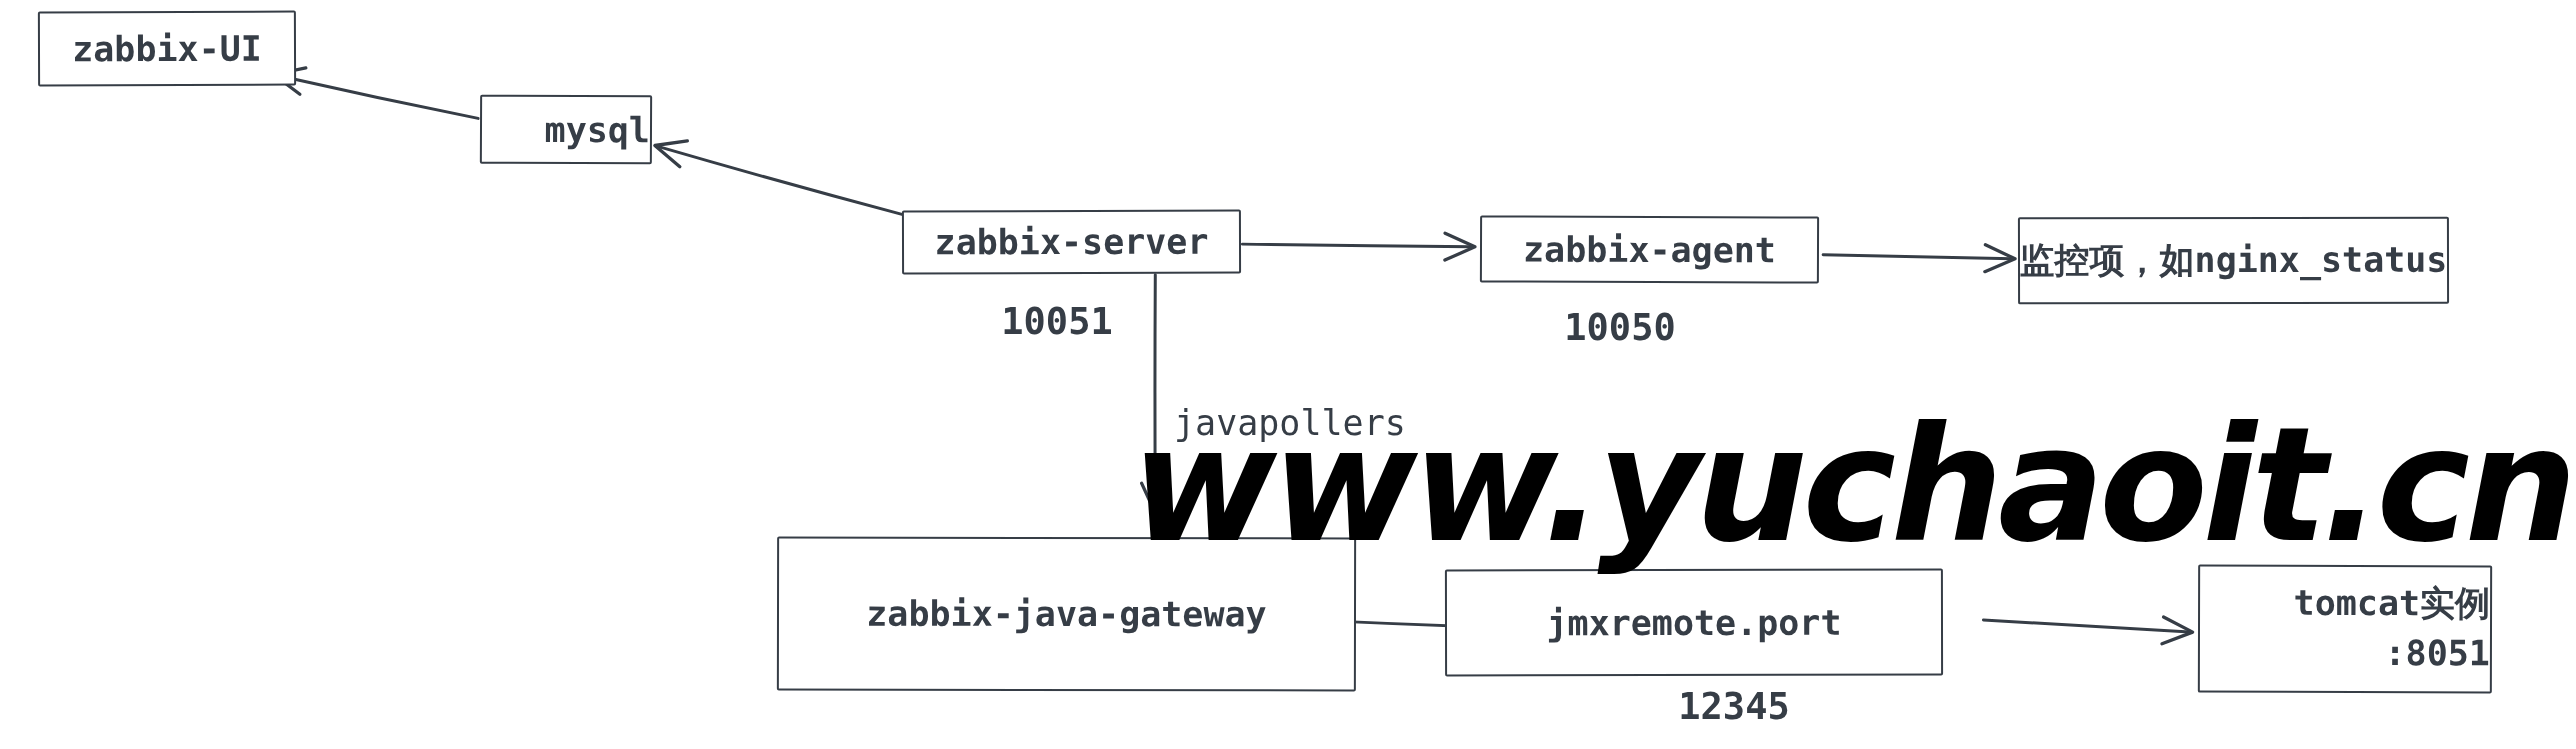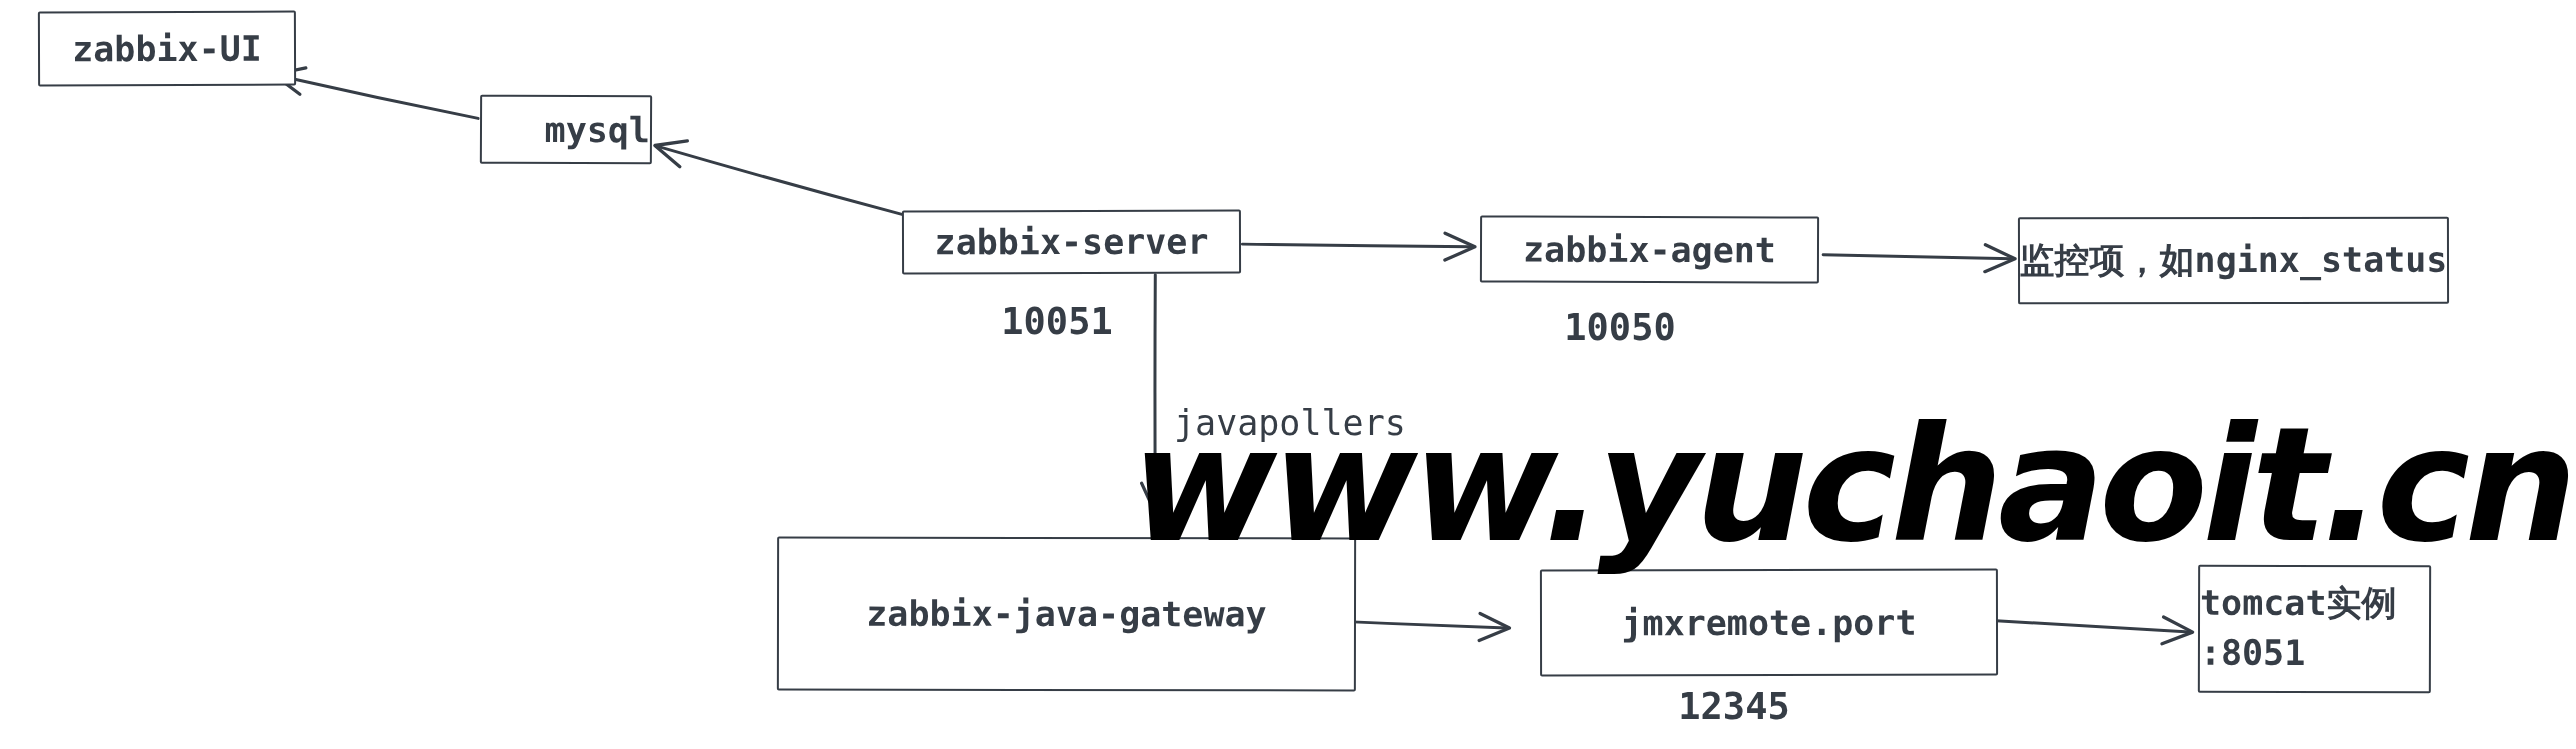--- a/index.html
+++ b/index.html
@@ -30,23 +30,23 @@
     font-size: 35px;
     font-weight: bold;
     white-space: nowrap;
   }
   .node-zabbix-ui          { left: 13.3px;   top: 10.6px;  width: 258px; height: 75px; transform: rotate(-0.2deg); margin-left: 25px; }
   .node-mysql              { left: 480px;  top: 95px; width: 172px; height: 69px; transform: rotate(0.25deg); justify-content: flex-end; }
   .node-zabbix-server      { left: 902px; top: 210px; width: 339px; height: 64px;  transform: rotate(-0.15deg); }
   .node-zabbix-agent       { left: 1480px; top: 216px; width: 339px; height: 67px; transform: rotate(0.2deg); }
   .node-monitoring-item    { left: 2018px; top: 217px; width: 431px; height: 87px; transform: rotate(-0.1deg); }
   .node-zabbix-java-gateway{ left: 777px; top: 514px; width: 579px; height: 154px; transform: rotate(0.1deg); margin-top: 23px; }
-  .node-jmxremote-port     { left: 1540px; top: 569px; width: 458px; height: 107px; transform: rotate(-0.1deg); }
-  .node-tomcat-instance    { left: 2198px; top: 565px; width: 233px; height: 128px;
-                             flex-direction: column; align-items: flex-start; justify-content: center;
+  .node-jmxremote-port     { left: 1445px; top: 569px; width: 498px; height: 107px; transform: rotate(-0.1deg); }
+  .node-tomcat-instance    { left: 2198px; top: 565px; width: 294px; height: 128px;
+                             flex-direction: column; align-items: flex-end; justify-content: center;
                              line-height: 1.42; transform: rotate(0.15deg); }
   .float-label {
     position: absolute;
     font-size: 37px;
     font-weight: bold;
     white-space: nowrap;
     transform: translate(-50%, -50%);
   }
   .label-10051        { left: 1057px; top: 321px; }
   .label-10050        { left: 1620px; top: 327px; }

